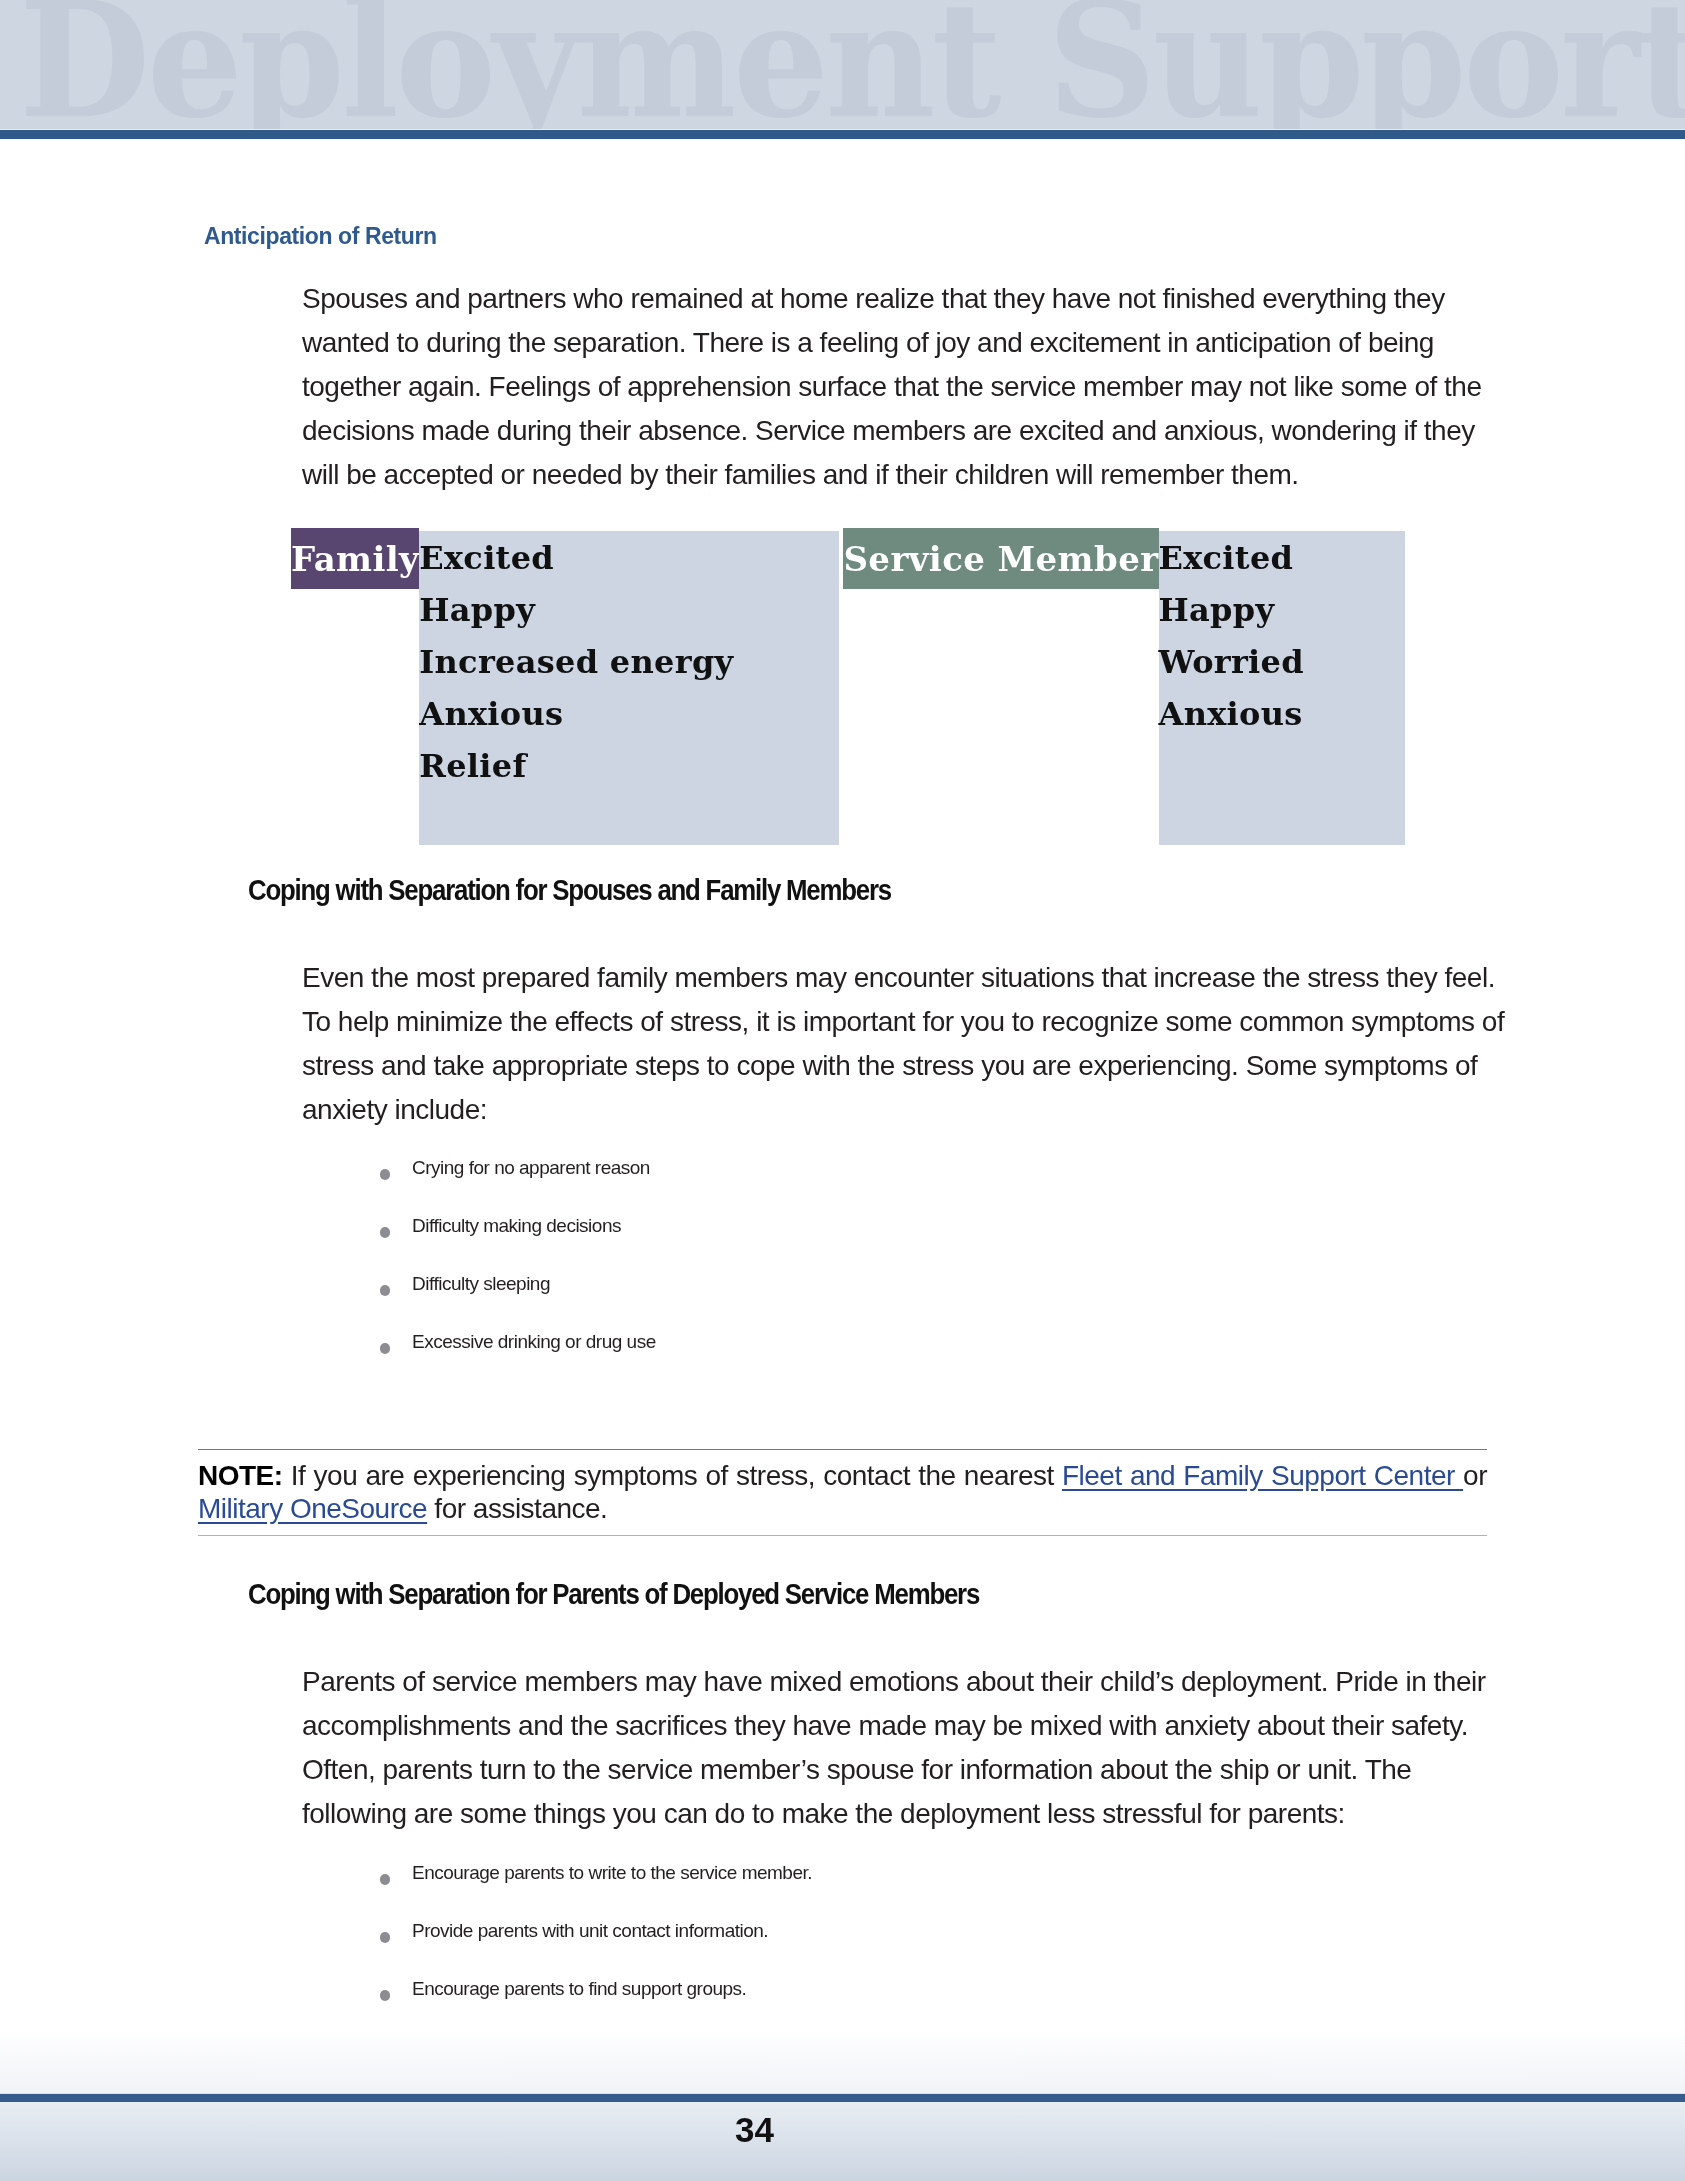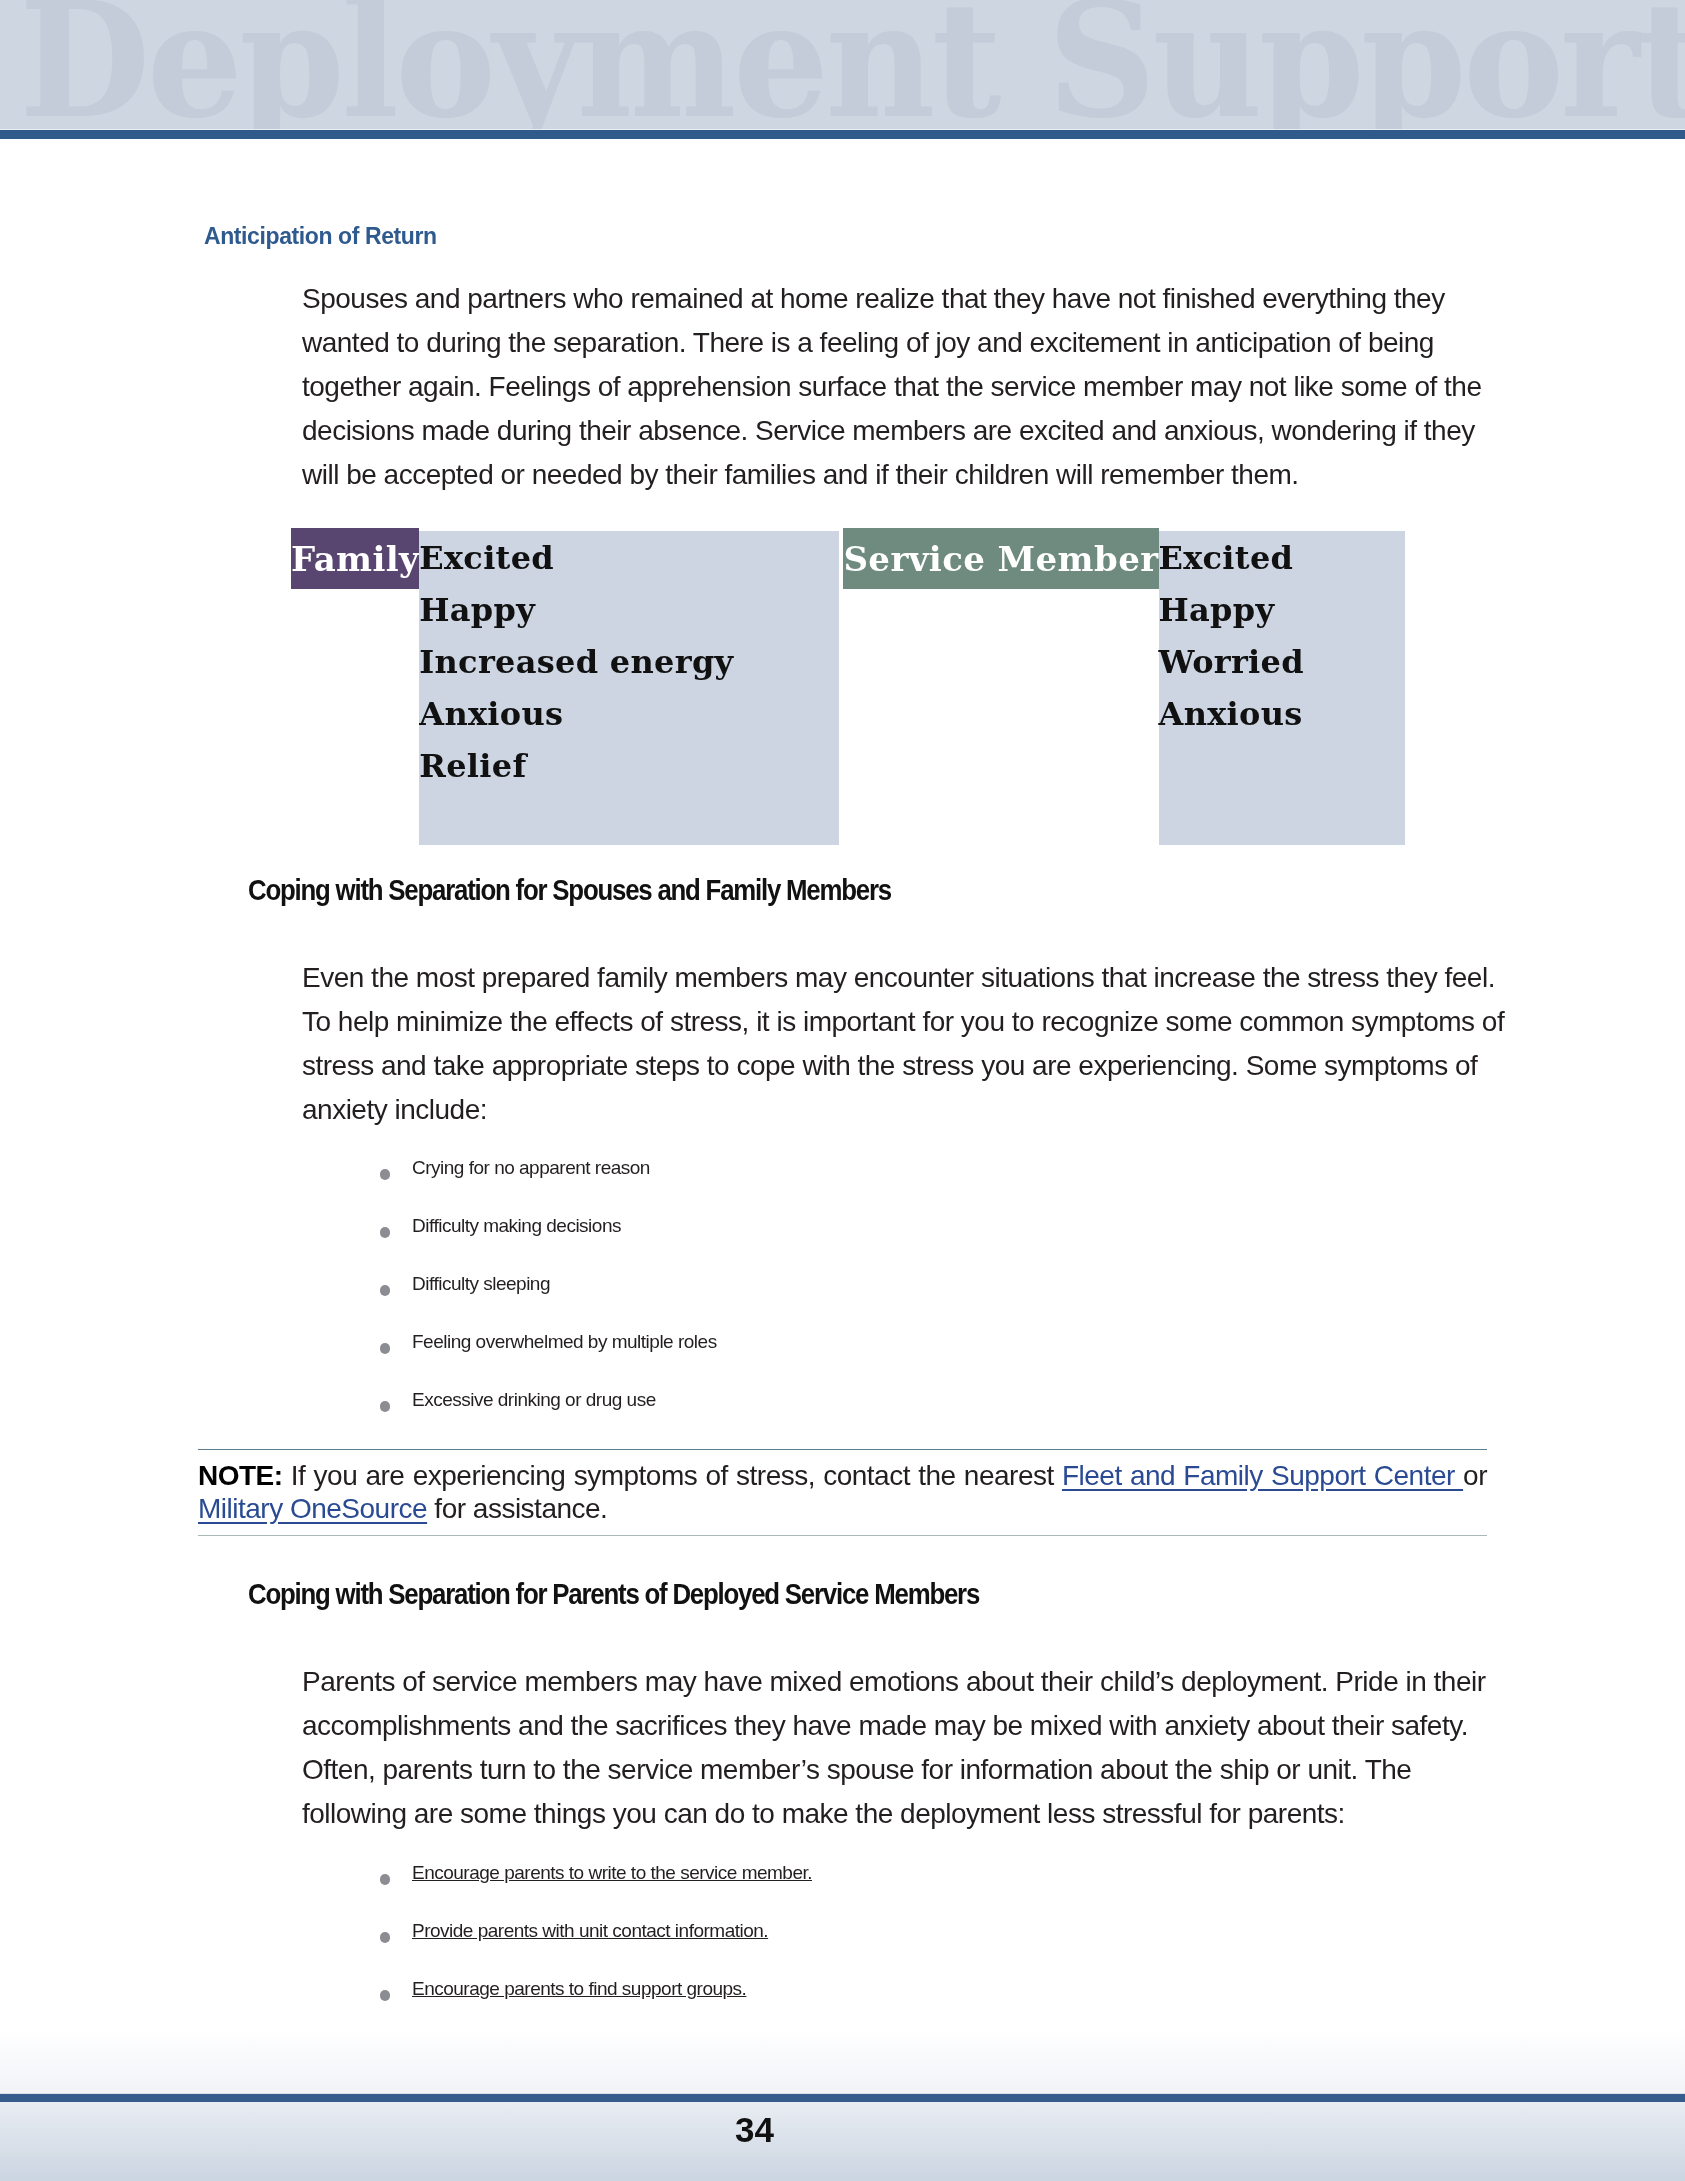--- a/index.html
+++ b/index.html
@@ -68,21 +68,21 @@
     font-family: "Liberation Sans Narrow", "Liberation Sans", sans-serif;
     font-weight: bold; font-size: 30px; color: #111111;
     letter-spacing: -1.4px; transform: scaleX(0.86); transform-origin: left center;
     white-space: nowrap;
   }
   .subhead-1 { top: 873px; }
   .subhead-2 { top: 1577px; }
 
   .bullets { position: absolute; left: 377px; margin: 0; padding: 0; list-style: none; }
   .bullets-1 { top: 1146px; }
-  .bullets-2 { top: 1851px; text-decoration: underline; }
+  .bullets-2 { top: 1851px; }
   .bullet {
     position: relative; height: 58px; line-height: 44px;
     font-size: 19px; color: #231f20; padding-left: 35px; letter-spacing: -0.5px;
   }
   .bullet-dot {
     position: absolute; left: 2.6px; top: 23px; width: 10.5px; height: 10.5px;
     border-radius: 50%; background: #8b8d92;
   }
 
   .note-box {
@@ -148,21 +148,20 @@
   </div>
 </div>
 
 <div class="subhead subhead-1">Coping with Separation for Spouses and Family Members</div>
 <div class="para para-2">Even the most prepared family members may encounter situations that increase the stress they feel. To help minimize the effects of stress, it is important for you to recognize some common symptoms of stress and take appropriate steps to cope with the stress you are experiencing. Some symptoms of anxiety include:</div>
 
 <ul class="bullets bullets-1">
   <li class="bullet"><span class="bullet-dot"></span><span>Crying for no apparent reason</span></li>
   <li class="bullet"><span class="bullet-dot"></span><span>Difficulty making decisions</span></li>
   <li class="bullet"><span class="bullet-dot"></span><span>Difficulty sleeping</span></li>
-  <li class="bullet"><span class="bullet-dot"></span><span>Feeling overwhelmed by multiple roles</span></li>
   <li class="bullet"><span class="bullet-dot"></span><span>Excessive drinking or drug use</span></li>
 </ul>
 
 <div class="note-box">
   <div class="note-text"><span class="note-label">NOTE:</span><span> If you are experiencing symptoms of stress, contact the nearest </span><a class="note-link">Fleet and Family Support Center </a><span>or </span><a class="note-link">Military OneSource</a><span> for assistance.</span></div>
 </div>
 
 <div class="subhead subhead-2">Coping with Separation for Parents of Deployed Service Members</div>
 <div class="para para-3">Parents of service members may have mixed emotions about their child’s deployment. Pride in their accomplishments and the sacrifices they have made may be mixed with anxiety about their safety. Often, parents turn to the service member’s spouse for information about the ship or unit. The following are some things you can do to make the deployment less stressful for parents:</div>
 

